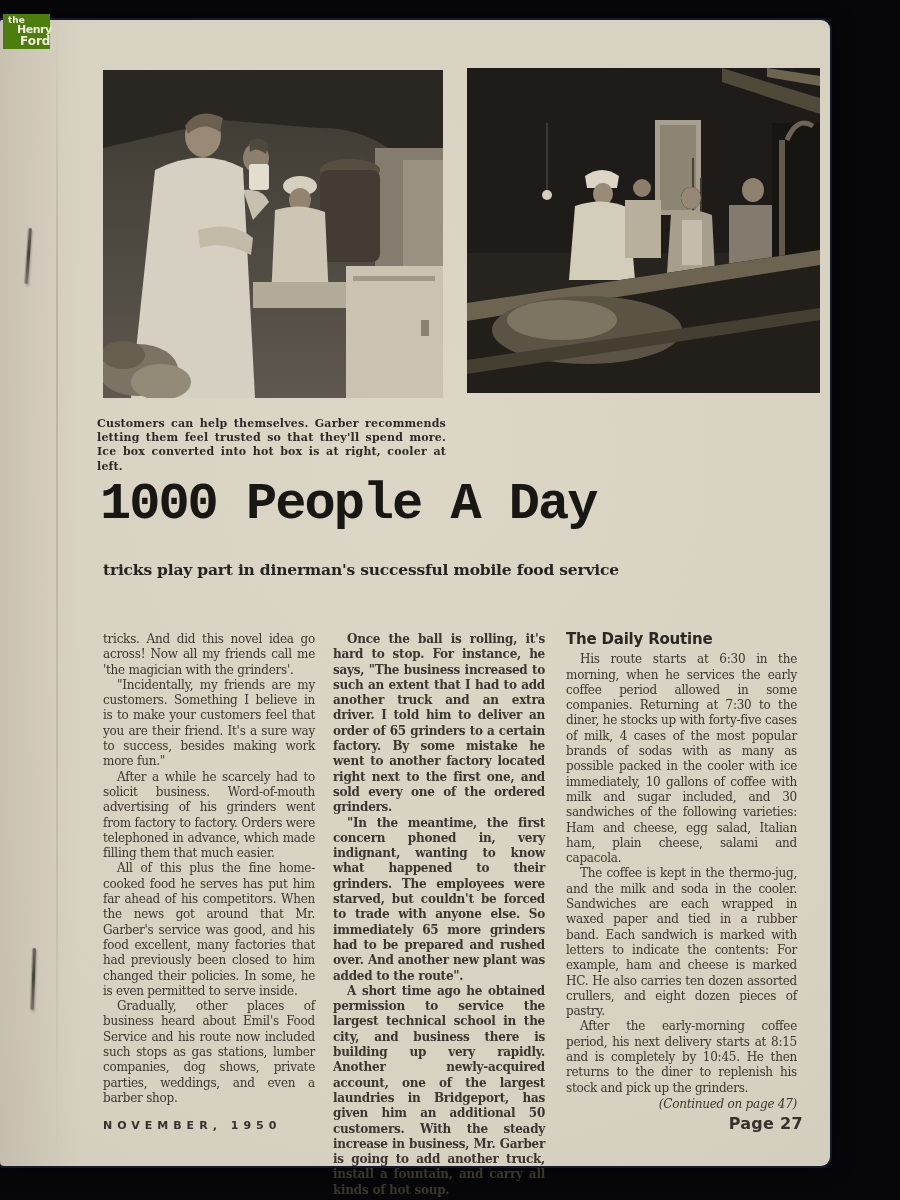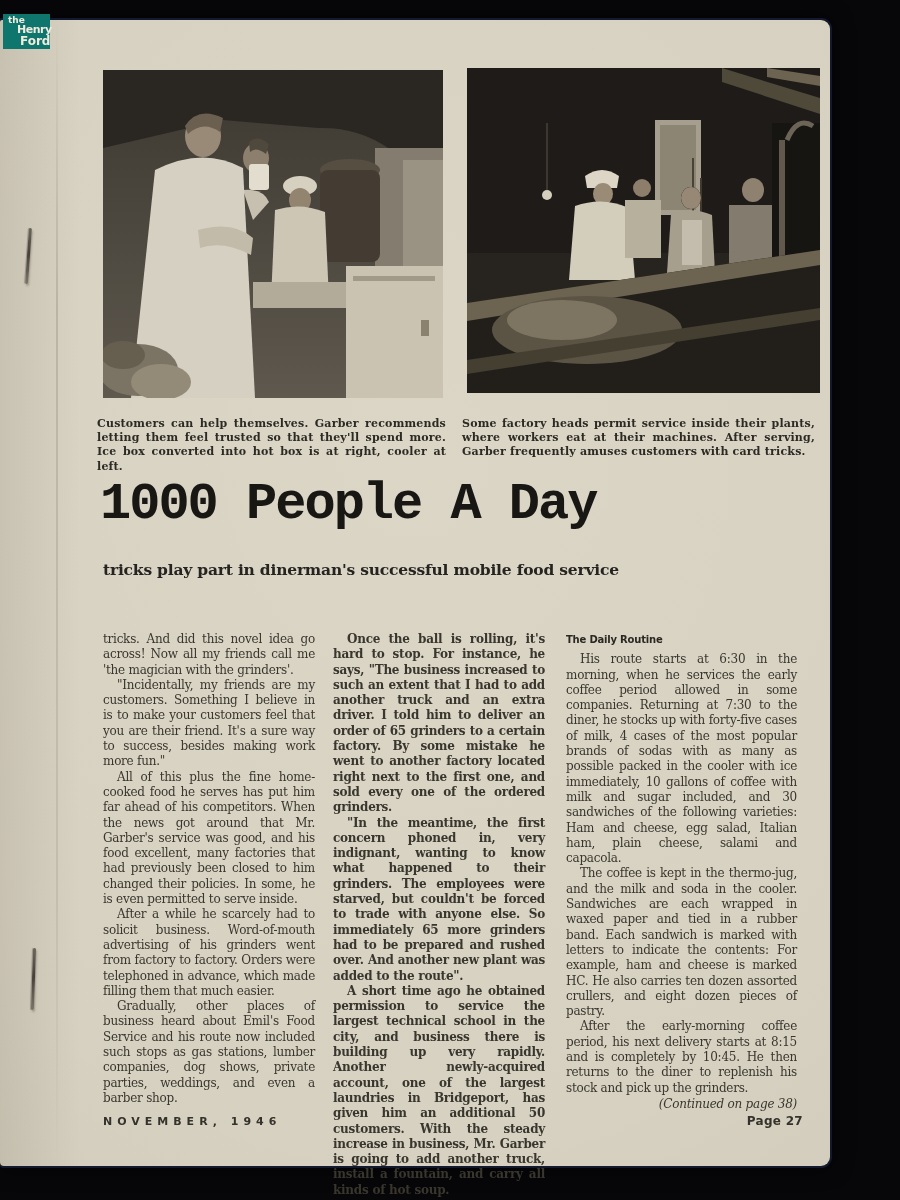--- a/index.html
+++ b/index.html
@@ -22,21 +22,21 @@
   .crease{position:absolute;left:56px;top:0;bottom:0;width:2px;
     background:linear-gradient(180deg, rgba(90,78,55,0) 0%, rgba(90,78,55,0.20) 25%, rgba(90,78,55,0.12) 75%, rgba(90,78,55,0) 100%);}
   .staple{position:absolute;width:3px;border-radius:2px;
     background:linear-gradient(180deg,#6d685d 0%, #45413a 45%, #7a7468 100%);
     box-shadow:-1px 0 1px rgba(0,0,0,0.25), 1px 2px 2px rgba(80,70,50,0.35);}
   .staple-1{left:27px;top:208px;height:56px;transform:rotate(4deg);}
   .staple-2{left:32px;top:928px;height:62px;transform:rotate(2deg);}
   
   .logo{
     position:absolute;left:3px;top:14px;width:47px;height:35px;
-    background:#0f766e;color:#f2ebdf;z-index:5;
+    background:#4d7c0f;color:#f2ebdf;z-index:5;
     font-family:"DejaVu Sans", sans-serif;font-weight:bold;
   }
   .logo span{position:absolute;line-height:1;}
   .logo-the{left:5px;top:2px;font-size:9px;}
   .logo-henry{left:14px;top:10px;font-size:11px;letter-spacing:-0.5px;}
   .logo-ford{left:17px;top:21px;font-size:12px;}
   
   figure{margin:0;position:absolute;}
   .photo-left{left:103px;top:50px;width:340px;height:328px;}
   .photo-right{left:467px;top:48px;width:353px;height:325px;}
@@ -61,31 +61,31 @@
   
   .columns{position:absolute;left:103px;top:612px;width:694px;display:flex;}
   .col{font-size:12px;line-height:15.3px;letter-spacing:-0.25px;color:#39362d;text-align:justify;}
   .col-1{width:212px;margin-right:18px;}
   .col-2{width:212px;margin-right:21px;font-weight:bold;}
   .col-3{width:231px;}
   .col p{margin:0;text-indent:14px;}
   .col p.noindent{text-indent:0;}
   .col-heading{
     margin:0 0 5px 0;font-family:"DejaVu Sans", sans-serif;font-weight:bold;
-    font-size:10px;letter-spacing:-0.2px;color:#2a2821;text-align:left;
+    font-size:15px;letter-spacing:-0.2px;color:#2a2821;text-align:left;
   }
   .continued{text-indent:0 !important;text-align:right;font-style:italic;margin-top:1px !important;}
   
   .footer{
     position:absolute;left:103px;top:1094px;width:700px;
     display:flex;justify-content:space-between;align-items:baseline;
     font-family:"DejaVu Sans", sans-serif;font-weight:bold;color:#34322b;
   }
   .footer-issue{font-size:11px;letter-spacing:5px;}
-  .footer-page{font-size:12px;letter-spacing:0.3px;}
+  .footer-page{font-size:16px;letter-spacing:0.3px;}
 </style>
 </head>
 <body>
 
 <div class="stage">
 
   <div class="page">
     <div class="binding-shadow"></div>
     <div class="crease"></div>
     <div class="staple staple-1"></div>
@@ -154,49 +154,48 @@
         <path d="M320 72 Q330 48 346 58" stroke="#6b6456" stroke-width="5" fill="none"></path>
         <polygon points="0,235 353,182 353,325 0,325" fill="#1f1c17"></polygon>
         <polygon points="0,235 353,182 353,197 0,253" fill="#6b6350"></polygon>
         <ellipse cx="120" cy="262" rx="95" ry="34" fill="#5a5343"></ellipse>
         <ellipse cx="95" cy="252" rx="55" ry="20" fill="#7d7560"></ellipse>
         <polygon points="0,292 353,240 353,252 0,306" fill="#433d30"></polygon>
       </svg>
     </figure>
 
     <p class="caption caption-left">Customers can help themselves. Garber recommends letting them feel trusted so that they'll spend more. Ice box converted into hot box is at right, cooler at left.</p>
-    <p class="caption caption-right">Some factory heads permit service inside their plants, where workers eat at their machines. After serving, Garber frequently amuses customers with card tricks.</p>
 
     <h1 class="headline">1000 People A Day</h1>
     <h2 class="subtitle">tricks play part in dinerman's successful mobile food service</h2>
 
     <div class="columns">
       <div class="col col-1">
         <p class="noindent">tricks. And did this novel idea go across! Now all my friends call me 'the magician with the grinders'.</p>
         <p>"Incidentally, my friends are my customers. Something I believe in is to make your customers feel that you are their friend. It's a sure way to success, besides making work more fun."</p>
+        <p>After a while he scarcely had to solicit business. Word-of-mouth advertising of his grinders went from factory to factory. Orders were telephoned in advance, which made filling them that much easier.</p>
         <p>All of this plus the fine home-cooked food he serves has put him far ahead of his competitors. When the news got around that Mr. Garber's service was good, and his food excellent, many factories that had previously been closed to him changed their policies. In some, he is even permitted to serve inside.</p>
-        <p>After a while he scarcely had to solicit business. Word-of-mouth advertising of his grinders went from factory to factory. Orders were telephoned in advance, which made filling them that much easier.</p>
         <p>Gradually, other places of business heard about Emil's Food Service and his route now included such stops as gas stations, lumber companies, dog shows, private parties, weddings, and even a barber shop.</p>
       </div>
       <div class="col col-2">
         <p>Once the ball is rolling, it's hard to stop. For instance, he says, "The business increased to such an extent that I had to add another truck and an extra driver. I told him to deliver an order of 65 grinders to a certain factory. By some mistake he went to another factory located right next to the first one, and sold every one of the ordered grinders.</p>
         <p>"In the meantime, the first concern phoned in, very indignant, wanting to know what happened to their grinders. The employees were starved, but couldn't be forced to trade with anyone else. So immediately 65 more grinders had to be prepared and rushed over. And another new plant was added to the route".</p>
         <p>A short time ago he obtained permission to service the largest technical school in the city, and business there is building up very rapidly. Another newly-acquired account, one of the largest laundries in Bridgeport, has given him an additional 50 customers. With the steady increase in business, Mr. Garber is going to add another truck, install a fountain, and carry all kinds of hot soup.</p>
       </div>
       <div class="col col-3">
         <h3 class="col-heading">The Daily Routine</h3>
         <p>His route starts at 6:30 in the morning, when he services the early coffee period allowed in some companies. Returning at 7:30 to the diner, he stocks up with forty-five cases of milk, 4 cases of the most popular brands of sodas with as many as possible packed in the cooler with ice immediately, 10 gallons of coffee with milk and sugar included, and 30 sandwiches of the following varieties: Ham and cheese, egg salad, Italian ham, plain cheese, salami and capacola.</p>
         <p>The coffee is kept in the thermo-jug, and the milk and soda in the cooler. Sandwiches are each wrapped in waxed paper and tied in a rubber band. Each sandwich is marked with letters to indicate the contents: For example, ham and cheese is marked HC. He also carries ten dozen assorted crullers, and eight dozen pieces of pastry.</p>
         <p>After the early-morning coffee period, his next delivery starts at 8:15 and is completely by 10:45. He then returns to the diner to replenish his stock and pick up the grinders.</p>
-        <p class="continued">(Continued on page 38)</p>
+        <p class="continued">(Continued on page 47)</p>
       </div>
     </div>
 
     <div class="footer">
-      <span class="footer-issue">NOVEMBER,  1946</span>
+      <span class="footer-issue">NOVEMBER,  1950</span>
       <span class="footer-page">Page 27</span>
     </div>
   </div>
 
   <div class="logo">
     <span class="logo-the">the</span>
     <span class="logo-henry">Henry</span>
     <span class="logo-ford">Ford</span>
   </div>
 

